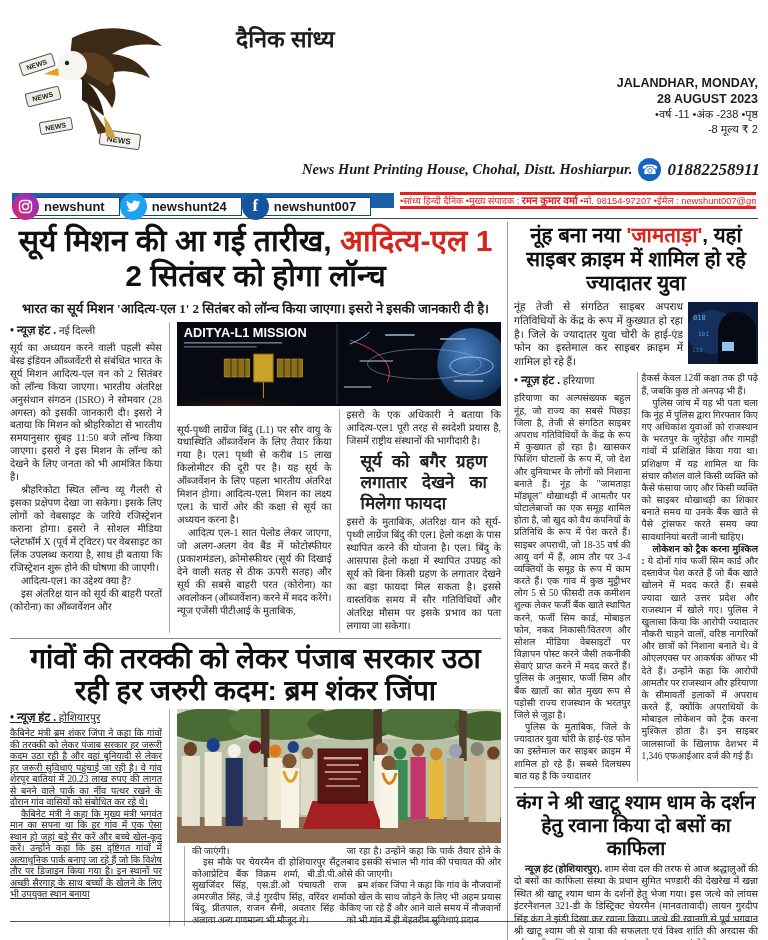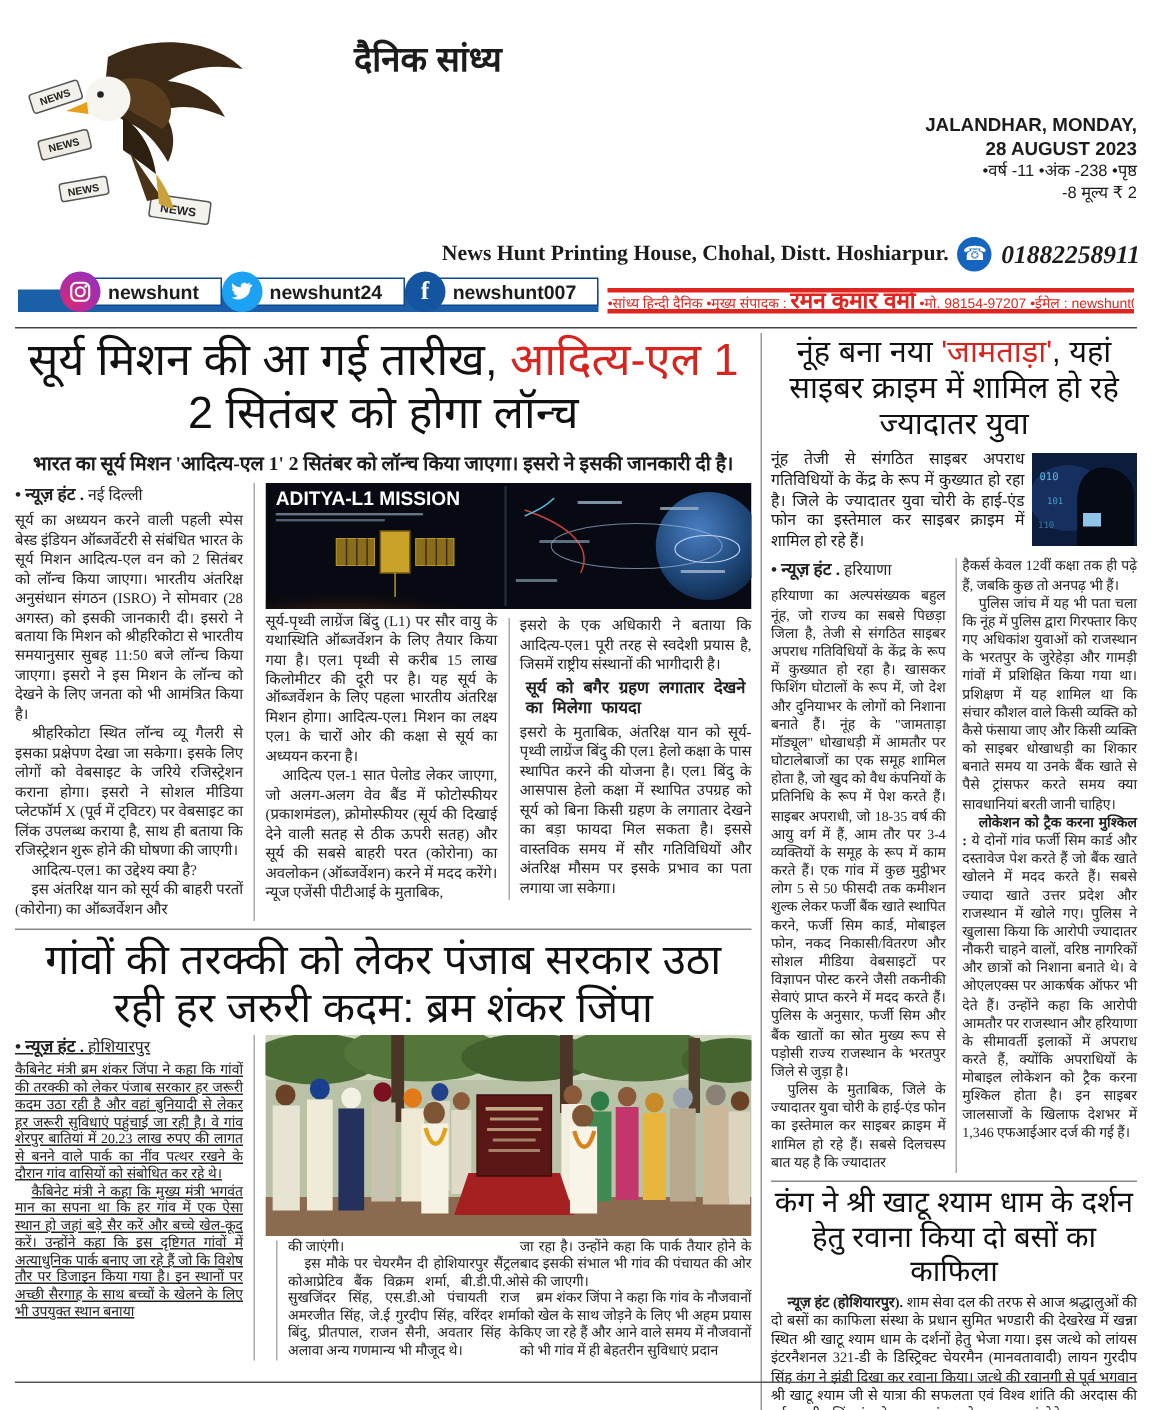--- a/index.html
+++ b/index.html
@@ -15,61 +15,61 @@
   .title-block { position:absolute; left:222px; top:22px; width:440px; }
   .edition { font-family:"Liberation Sans","DejaVu Sans",sans-serif; font-weight:bold; font-size:23px; margin-left:14px; }
   .paper-name {
     font-family:"DejaVu Sans","Liberation Sans",sans-serif; font-weight:800;
     font-size:96px; line-height:.98; color:#e02520; letter-spacing:-3px; white-space:nowrap;
   }
   .date-block { position:absolute; right:10px; top:76px; text-align:right; font-family:"Liberation Sans","DejaVu Sans",sans-serif; }
   .date-line1,.date-line2 { font-weight:bold; font-size:12.5px; line-height:1.25; }
   .issue-line { font-size:11px; line-height:1.3; }
   .printing-row { position:absolute; right:8px; top:158px; display:flex; align-items:center; gap:6px; }
-  .printing { font-weight:bold; font-size:14.5px; }
+  .printing { font-style:italic; font-weight:bold; font-size:14.5px; }
   .phone-circle { width:23px; height:23px; border-radius:50%; background:#1565c0; color:#fff;
     display:flex; align-items:center; justify-content:center; font-size:13px; font-family:"DejaVu Sans",sans-serif; }
   .phone-num { font-weight:bold; font-style:italic; font-size:17px; }
   
   .social-row { display:flex; align-items:center; margin:0 12px; height:32px; }
-  .social-left { position:relative; background:#1a5fa8; height:15px; flex:0 0 382px; display:flex; align-items:flex-end;padding-left:28px; }
+  .social-left { position:relative; background:#1a5fa8; height:15px; flex:0 0 382px; display:flex; align-items:flex-start; }
   .social-item { display:flex; align-items:center; margin-left:0; }
   .icon-circle { width:27px; height:27px; border-radius:50%; display:flex; align-items:center; justify-content:center; z-index:2; flex:0 0 27px; }
   .ig { background:radial-gradient(circle at 30% 70%, #d62976 0%, #962fbf 80%); }
   .tw { background:#1da1f2; }
   .fb { background:#1555a0; }
   .handle-box { background:#fff; border:1px solid #10498a; font-family:"Liberation Sans","DejaVu Sans",sans-serif;
     font-weight:bold; font-size:13px; height:19px; line-height:17px; padding:0 14px 0 9px; margin-left:-5px; z-index:1; }
   .infobar { flex:1; margin-left:6px; background:#fff; border-top:3px solid #e02520; border-bottom:3px solid #e02520;
     color:#e02520; font-family:"Liberation Sans","DejaVu Sans",sans-serif; font-size:9.3px; height:17px;
     line-height:11px; text-align:center; white-space:nowrap; overflow:hidden; padding-top:0.5px;}
-  .infobar b { font-size:15px; }
+  .infobar b { font-size:10px; }
   
   .content { display:flex; margin:2px 10px 0; border-top:1.5px solid #444; padding-top:3px; }
   .left-region { width:498px; padding-right:6px; border-right:1px solid #999; }
   .right-region { flex:1; padding-left:6px; }
-  .headline { font-family:"Liberation Sans","DejaVu Sans",sans-serif; font-weight:normal; text-align:center; color:#111; }
+  .headline { font-family:"Liberation Sans","DejaVu Sans",sans-serif; font-weight:bold; text-align:center; color:#111; }
   .h-sun { font-size:30px; line-height:1.16; margin:2px 0 5px; }
   .h-villages { font-size:28px; line-height:1.14; margin:4px 0 2px; }
   .h-cyber { font-size:20.5px; line-height:1.18; margin:1px 0 4px; }
   .h-khatu { font-size:19.5px; line-height:1.18; margin:3px 0 3px; }
   .red { color:#d8231f; }
   .deck { font-weight:bold; font-size:13px; text-align:center; margin:0 0 5px; }
   .byline { font-size:10.5px; margin:1px 0 4px; color:#222; }
   .byline b { font-size:11.5px; }
   .cols { display:flex; }
   .vdiv { border-left:1px solid #aaa; }
   .bodytext { text-align:justify; color:#222; }
   .sun-body { font-size:9.9px; line-height:1.31; }
   .vil-body { font-size:9.3px; line-height:1.24; }
   .cyb-body { font-size:9.3px; line-height:1.31; }
   .kha-body { font-size:9.6px; line-height:1.3; }
   p.para { margin:0; text-indent:11px; }
   p.para0 { margin:0; text-indent:0; }
-  .subhead3 { font-family:Liberation Mono, monospace; font-weight:bold; font-size:11px; line-height:1.25; margin:3px 4px 2px; text-indent:0; }
+  .subhead3 { font-family:Liberation Sans, sans-serif; font-weight:bold; font-size:17px; line-height:1.25; margin:3px 14px 2px; text-indent:0; }
   .story-divider { border-top:1px solid #888; margin:5px 0 3px; }
   .photo-frame { display:block; }
   .intro-cyber { font-size:10.6px; line-height:1.32; text-align:justify; margin-bottom:3px; }
   .thumb-right { float:right; margin:2px 0 2px 5px; }
   .bottom-rule { position:absolute; left:10px; right:10px; top:921px; border-top:1.5px solid #555; }
 </style>
 </head>
 <body>
 
 <div class="page">

